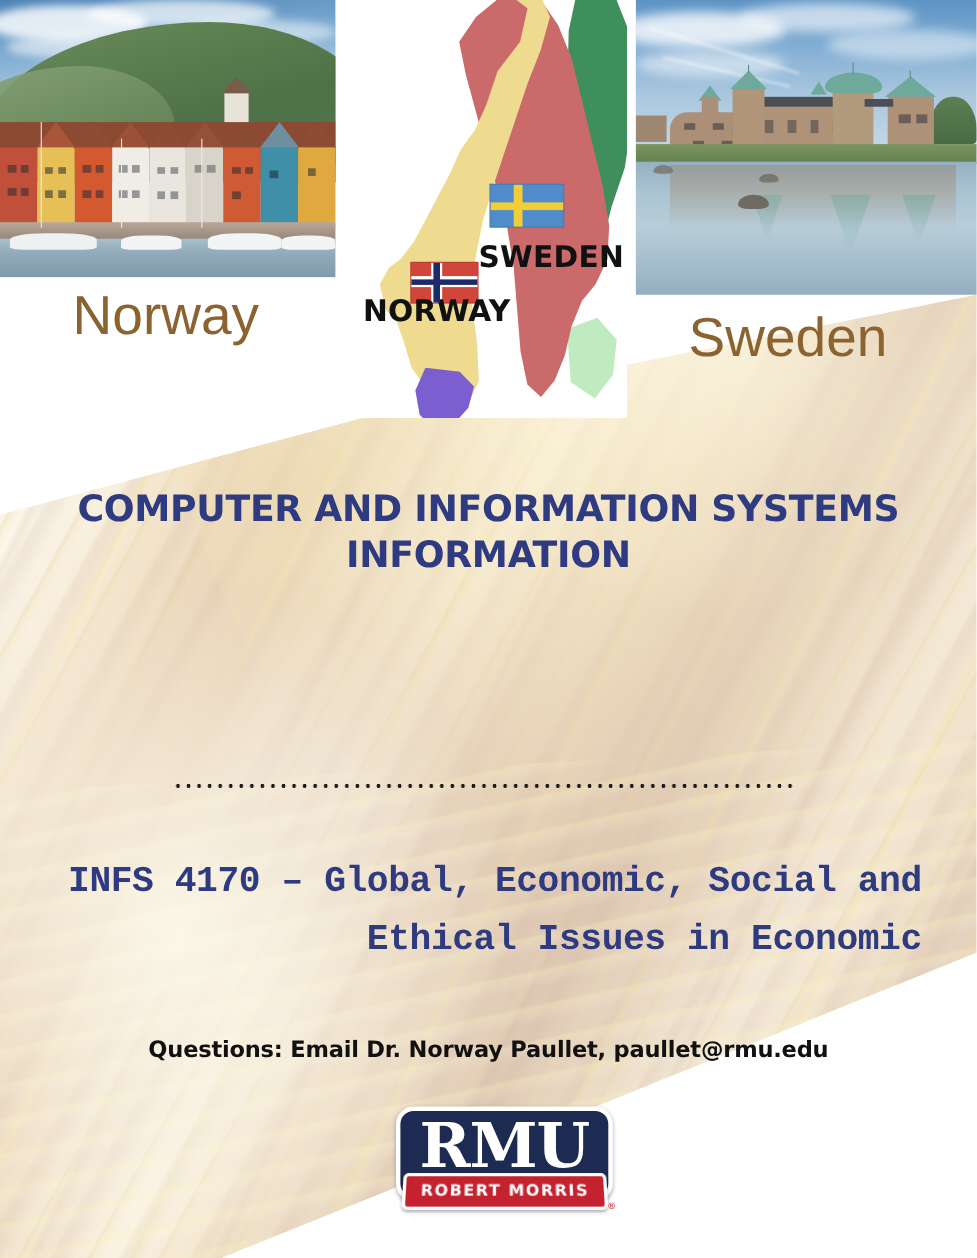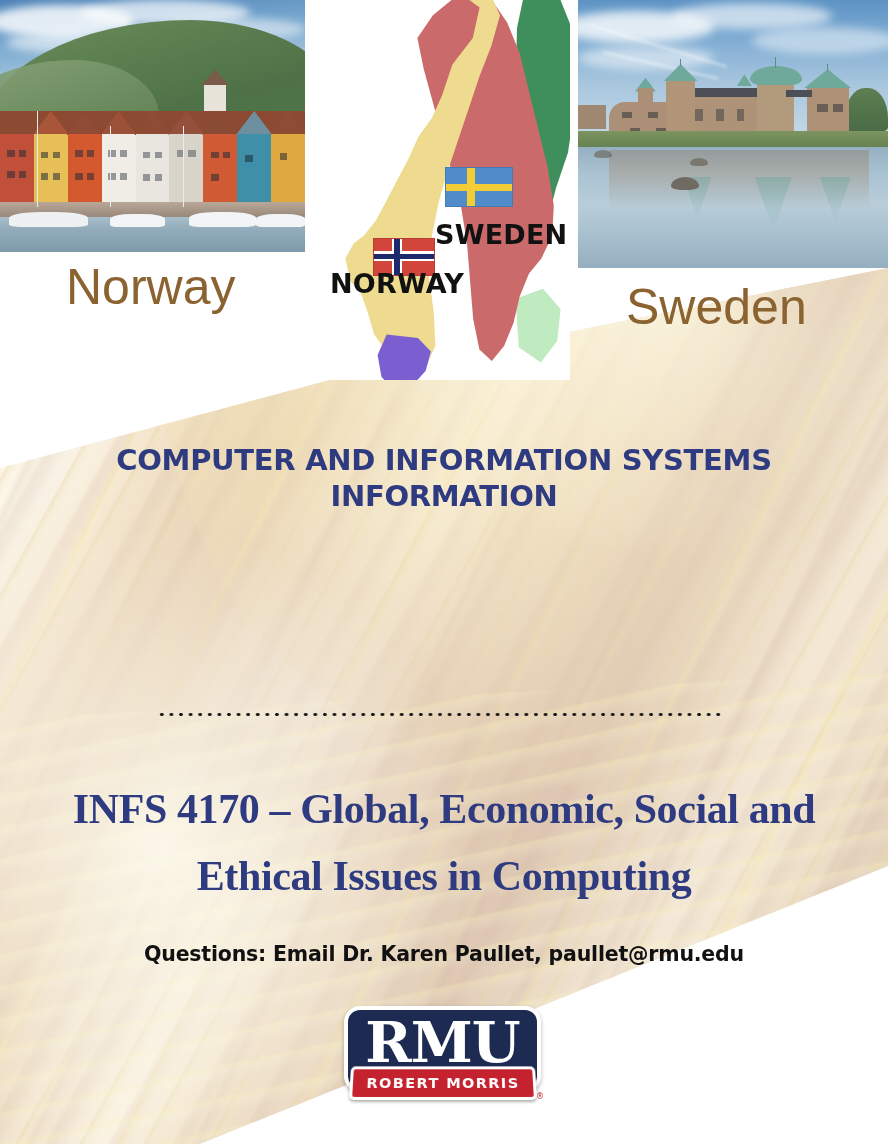--- a/index.html
+++ b/index.html
@@ -333,21 +333,21 @@
   #caption-norway { left: 66px; top: 262px; }
   #caption-sweden { left: 626px; top: 282px; }
 
   
   #dept-title {
     position: absolute;
     left: 44px; top: 443px; width: 800px;
     text-align: center;
     font-family: "DejaVu Sans", sans-serif;
     font-weight: 700;
-    font-size: 29px;
+    font-size: 33px;
     line-height: 1.24;
     color: #2e3b80;
     letter-spacing: -0.3px;
   }
   #event-title {
     position: absolute;
     left: 44px; top: 573px; width: 800px;
     text-align: center;
     font-family: "DejaVu Sans", sans-serif;
     font-weight: 700;
@@ -360,43 +360,43 @@
     position: absolute;
     left: 157px; top: 711px; width: 566px; height: 7px;
     background-image: radial-gradient(circle, #1a1a1a 0 1.6px, transparent 1.9px);
     background-size: 9.6px 7px;
     background-repeat: repeat-x;
     background-position: 0 center;
   }
   #course-title {
     position: absolute;
     left: 50px; top: 776px; width: 788px;
-    text-align: center;
-    font-family: Liberation Serif, serif;
+    text-align: right;
+    font-family: Liberation Mono, monospace;
     font-weight: 700;
-    font-size: 42px;
+    font-size: 33px;
     line-height: 1.6;
     color: #2e3b80;
     letter-spacing: -0.4px;
   }
   #contact-line {
     position: absolute;
     left: 44px; top: 942px; width: 800px;
     text-align: center;
     font-family: "DejaVu Sans", sans-serif;
     font-weight: 700;
     font-size: 20.5px;
     color: #111111;
     letter-spacing: -0.2px;
   }
 
   
   #rmu-logo {
     position: absolute;
-    left: 340px; top: 1004px; width: 205px; height: 118px;
+    left: 356px; top: 1004px; width: 205px; height: 118px;
   }
   .rmu-shield {
     position: absolute; left: 4px; top: 2px; width: 197px; height: 86px;
     background: #1d2a52;
     border: 4px solid #ffffff;
     border-radius: 16px;
     box-sizing: border-box;
     box-shadow: 0 2px 4px rgba(0,0,0,0.28);
   }
   .rmu-letters {
@@ -623,24 +623,24 @@
   <div id="dept-title">
     <div>COMPUTER AND INFORMATION SYSTEMS</div>
     <div>INFORMATION</div>
   </div>
 
 
   <div id="divider"></div>
 
   <div id="course-title">
     <div>INFS 4170 – Global, Economic, Social and</div>
-    <div>Ethical Issues in Computing</div>
+    <div>Ethical Issues in Economic</div>
   </div>
 
-  <div id="contact-line">Questions: Email Dr. Karen Paullet, paullet@rmu.edu</div>
+  <div id="contact-line">Questions: Email Dr. Norway Paullet, paullet@rmu.edu</div>
 
   <div id="rmu-logo">
     <div class="rmu-shield">
       <div class="rmu-letters">RMU</div>
     </div>
     <div class="rmu-ribbon">
       <div class="rmu-ribbon-text">ROBERT MORRIS</div>
     </div>
     <div class="rmu-reg">®</div>
   </div>

